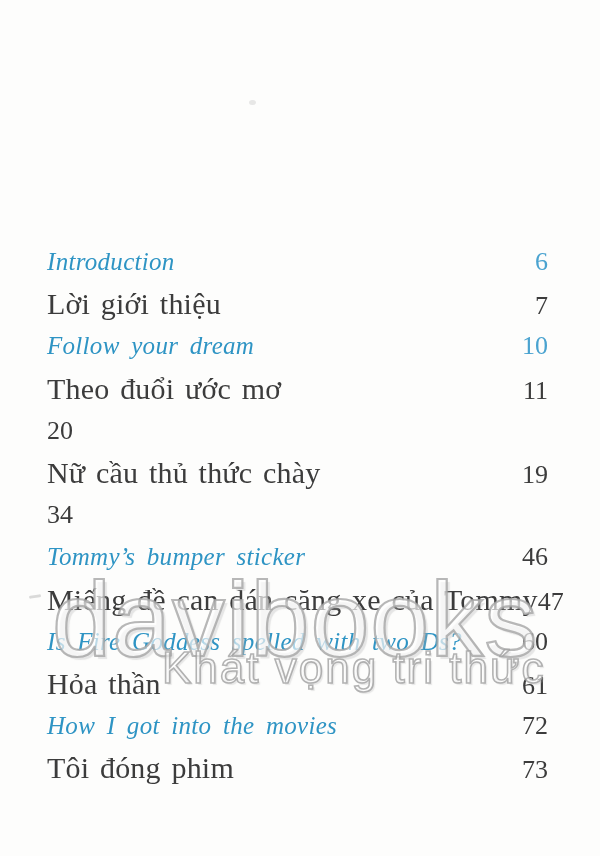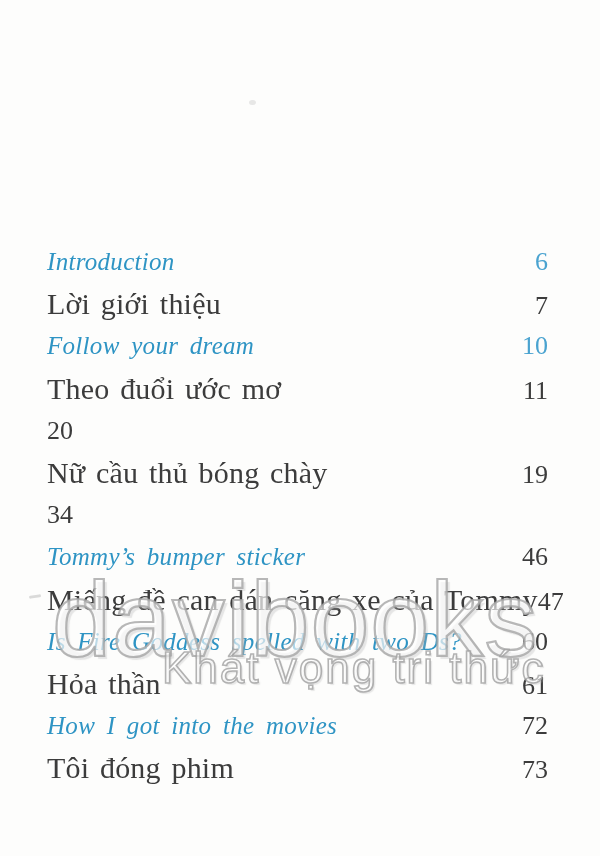--- a/index.html
+++ b/index.html
@@ -125,21 +125,21 @@
         <span class="pagenum blue">10</span>
       </div>
       <div class="row vi">
         <span class="title">Theo đuổi ước mơ</span>
         <span class="pagenum ">11</span>
       </div>
       <div class="row en">
         <span class="pagenum ">20</span>
       </div>
       <div class="row vi">
-        <span class="title">Nữ cầu thủ bóng chày</span>
+        <span class="title">Nữ cầu thủ thức chày</span>
         <span class="pagenum ">19</span>
       </div>
       <div class="row en">
         <span class="pagenum ">34</span>
       </div>
       <div class="row en">
         <span class="title">Tommy’s bumper sticker</span>
         <span class="pagenum ">46</span>
       </div>
       <div class="row vi">

